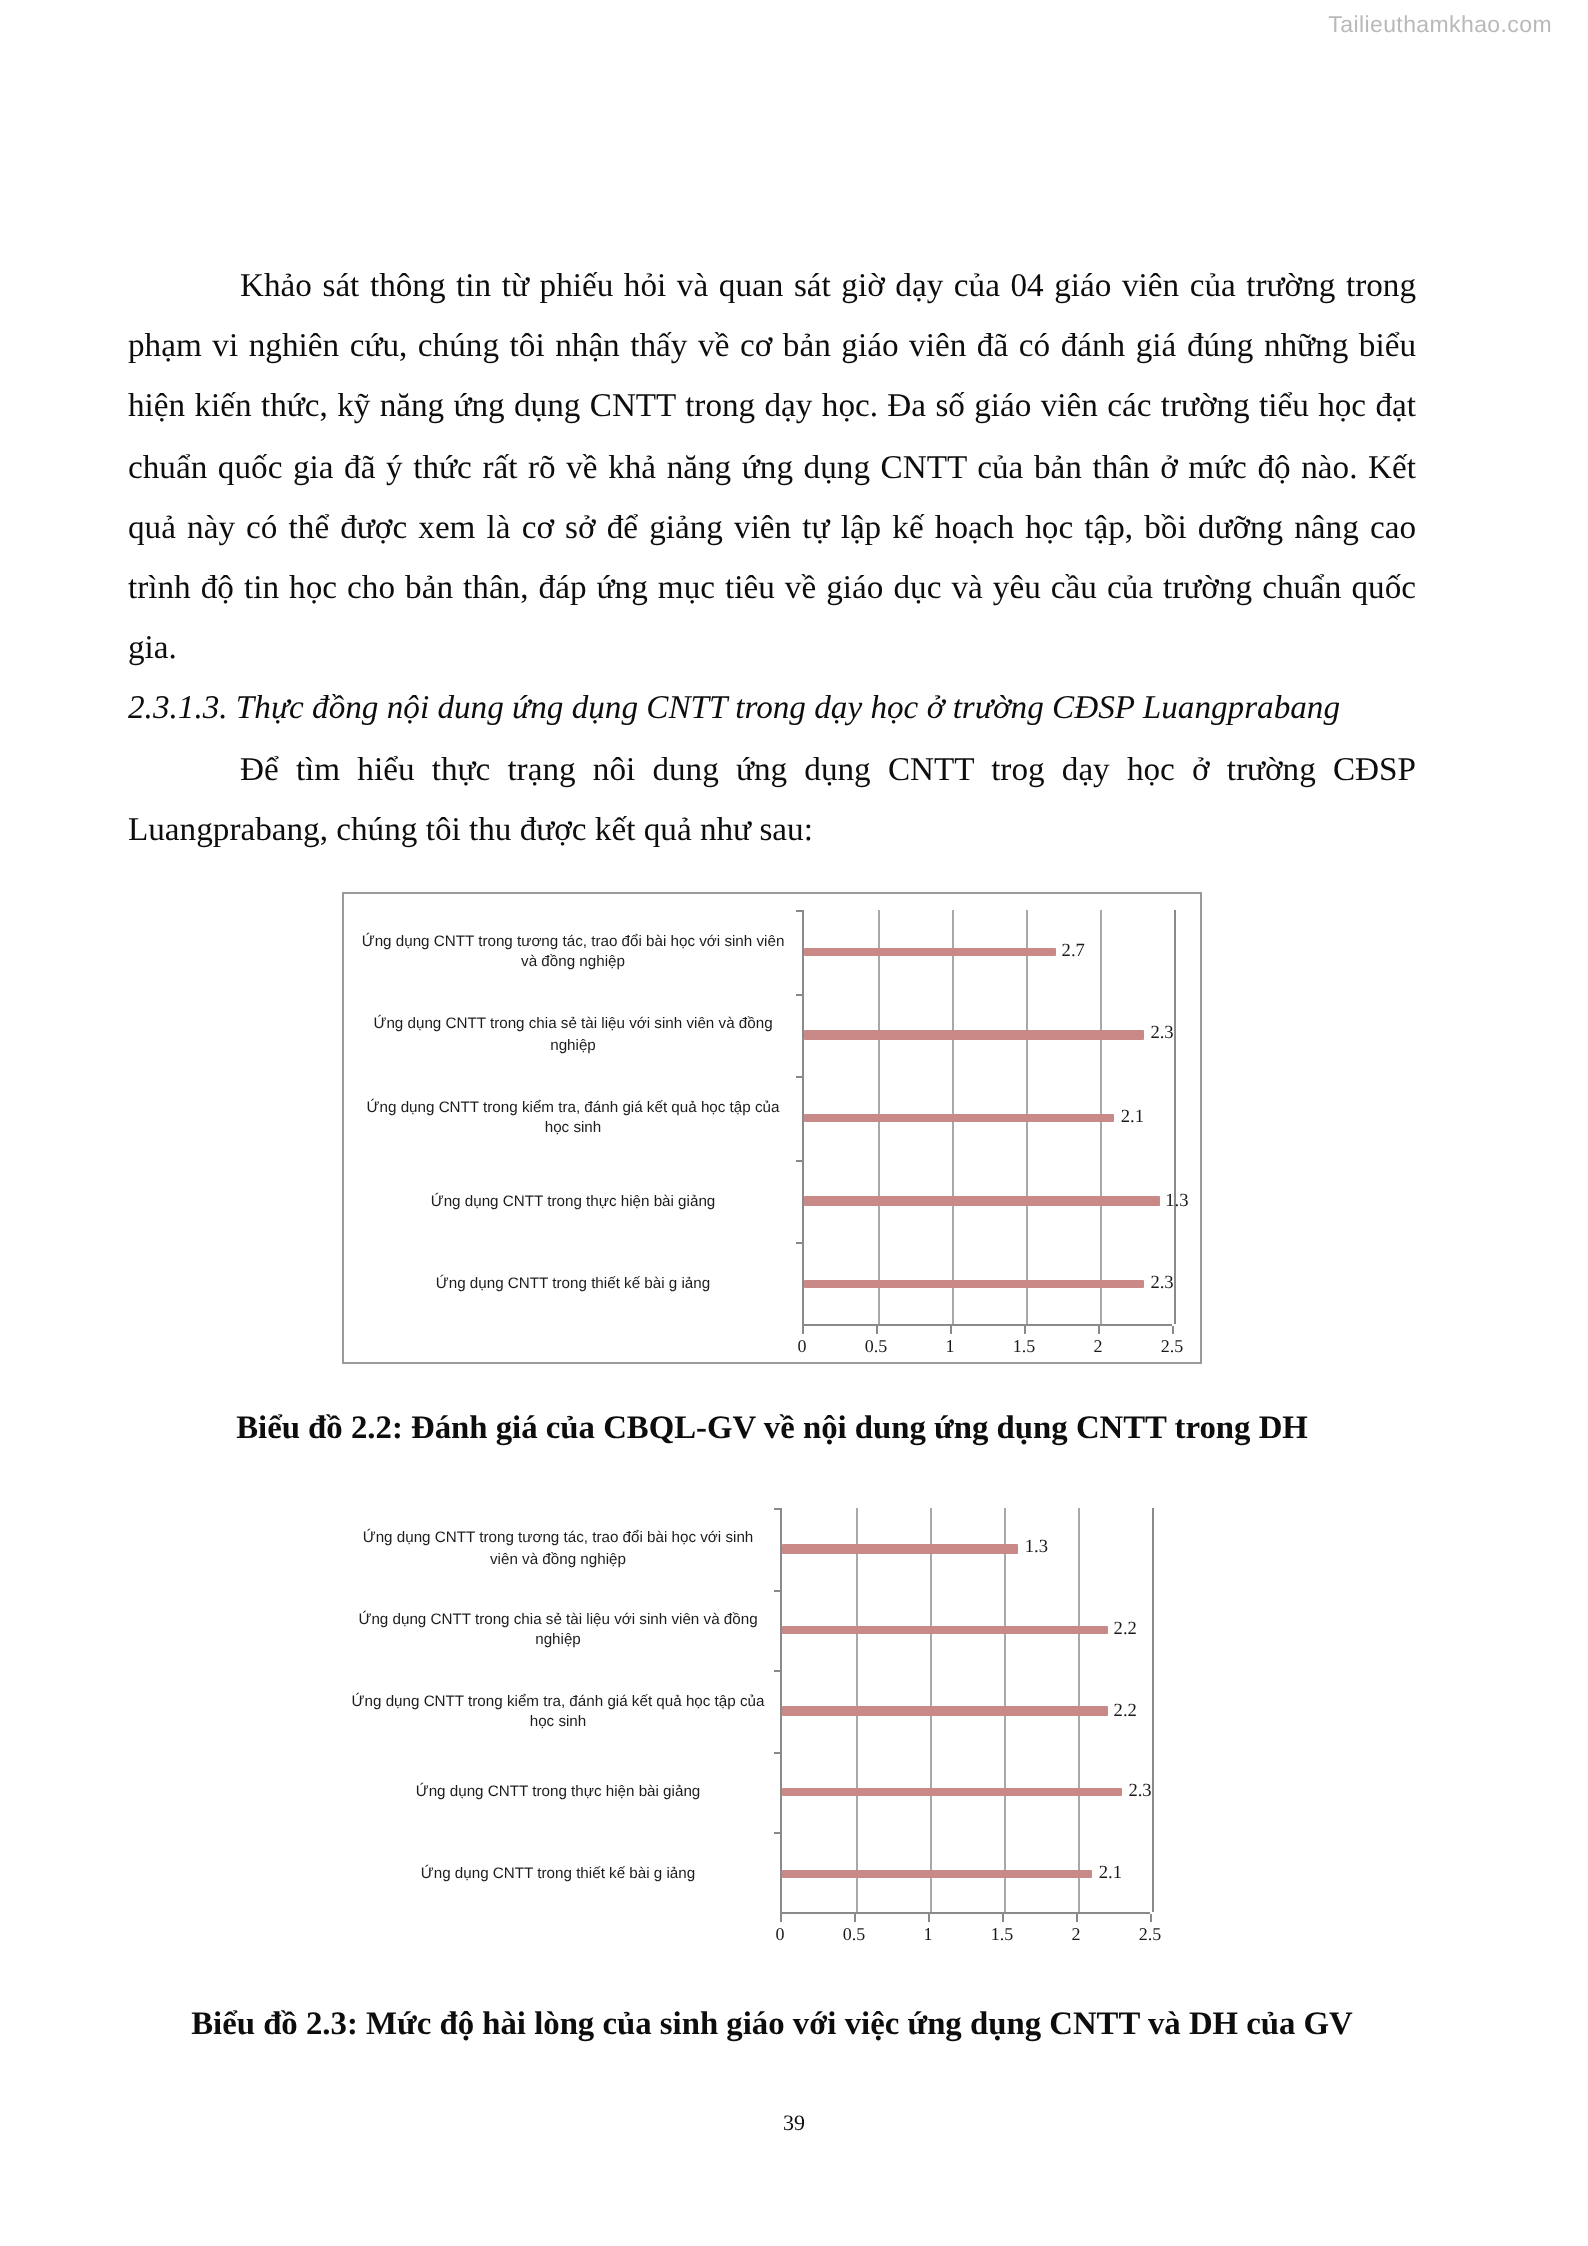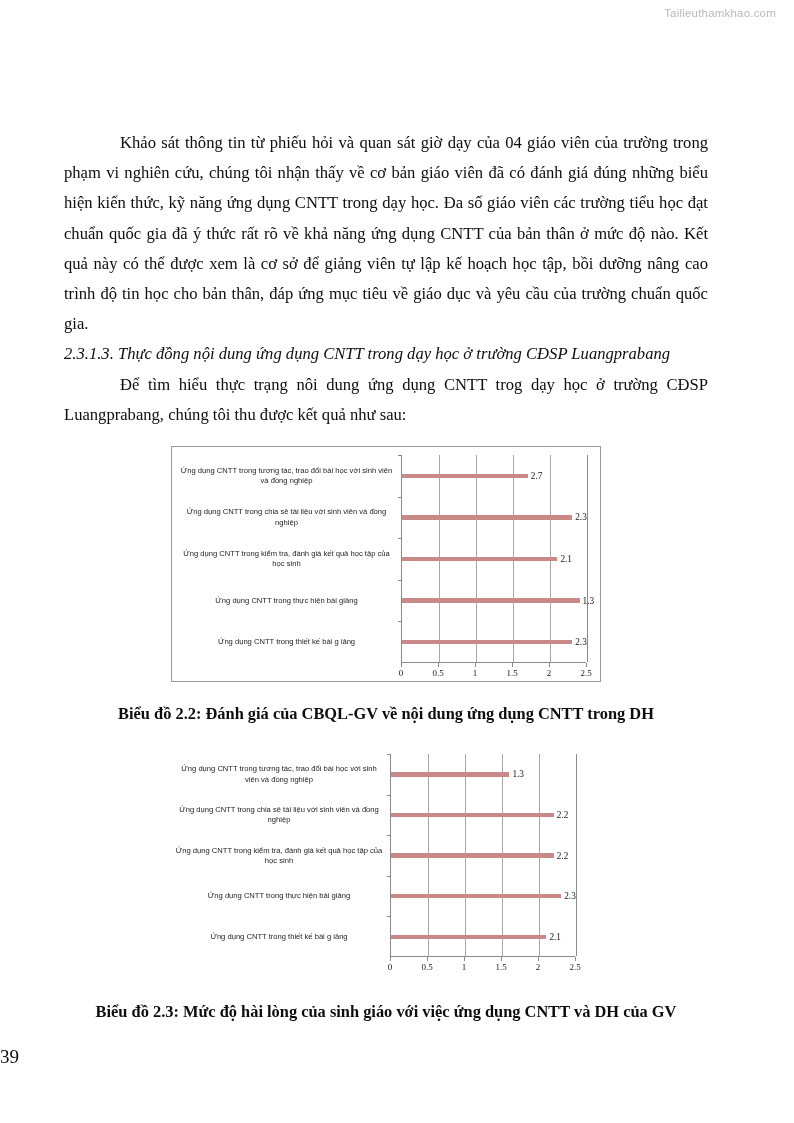--- a/index.html
+++ b/index.html
@@ -149,22 +149,22 @@
     text-align: center;
     line-height: 22px;
     margin: 0;
   }
 
   .page-number {
     position: absolute;
     left: 0;
     right: 0;
     bottom: 55px;
-    text-align: left;
-    font-size: 19px;
+    text-align: center;
+    font-size: 11px;
   }
 </style>
 </head>
 <body>
 
 <div class="watermark">Tailieuthamkhao.com</div>
 
 <div class="page">
 
   <div class="spacer-top"></div>

